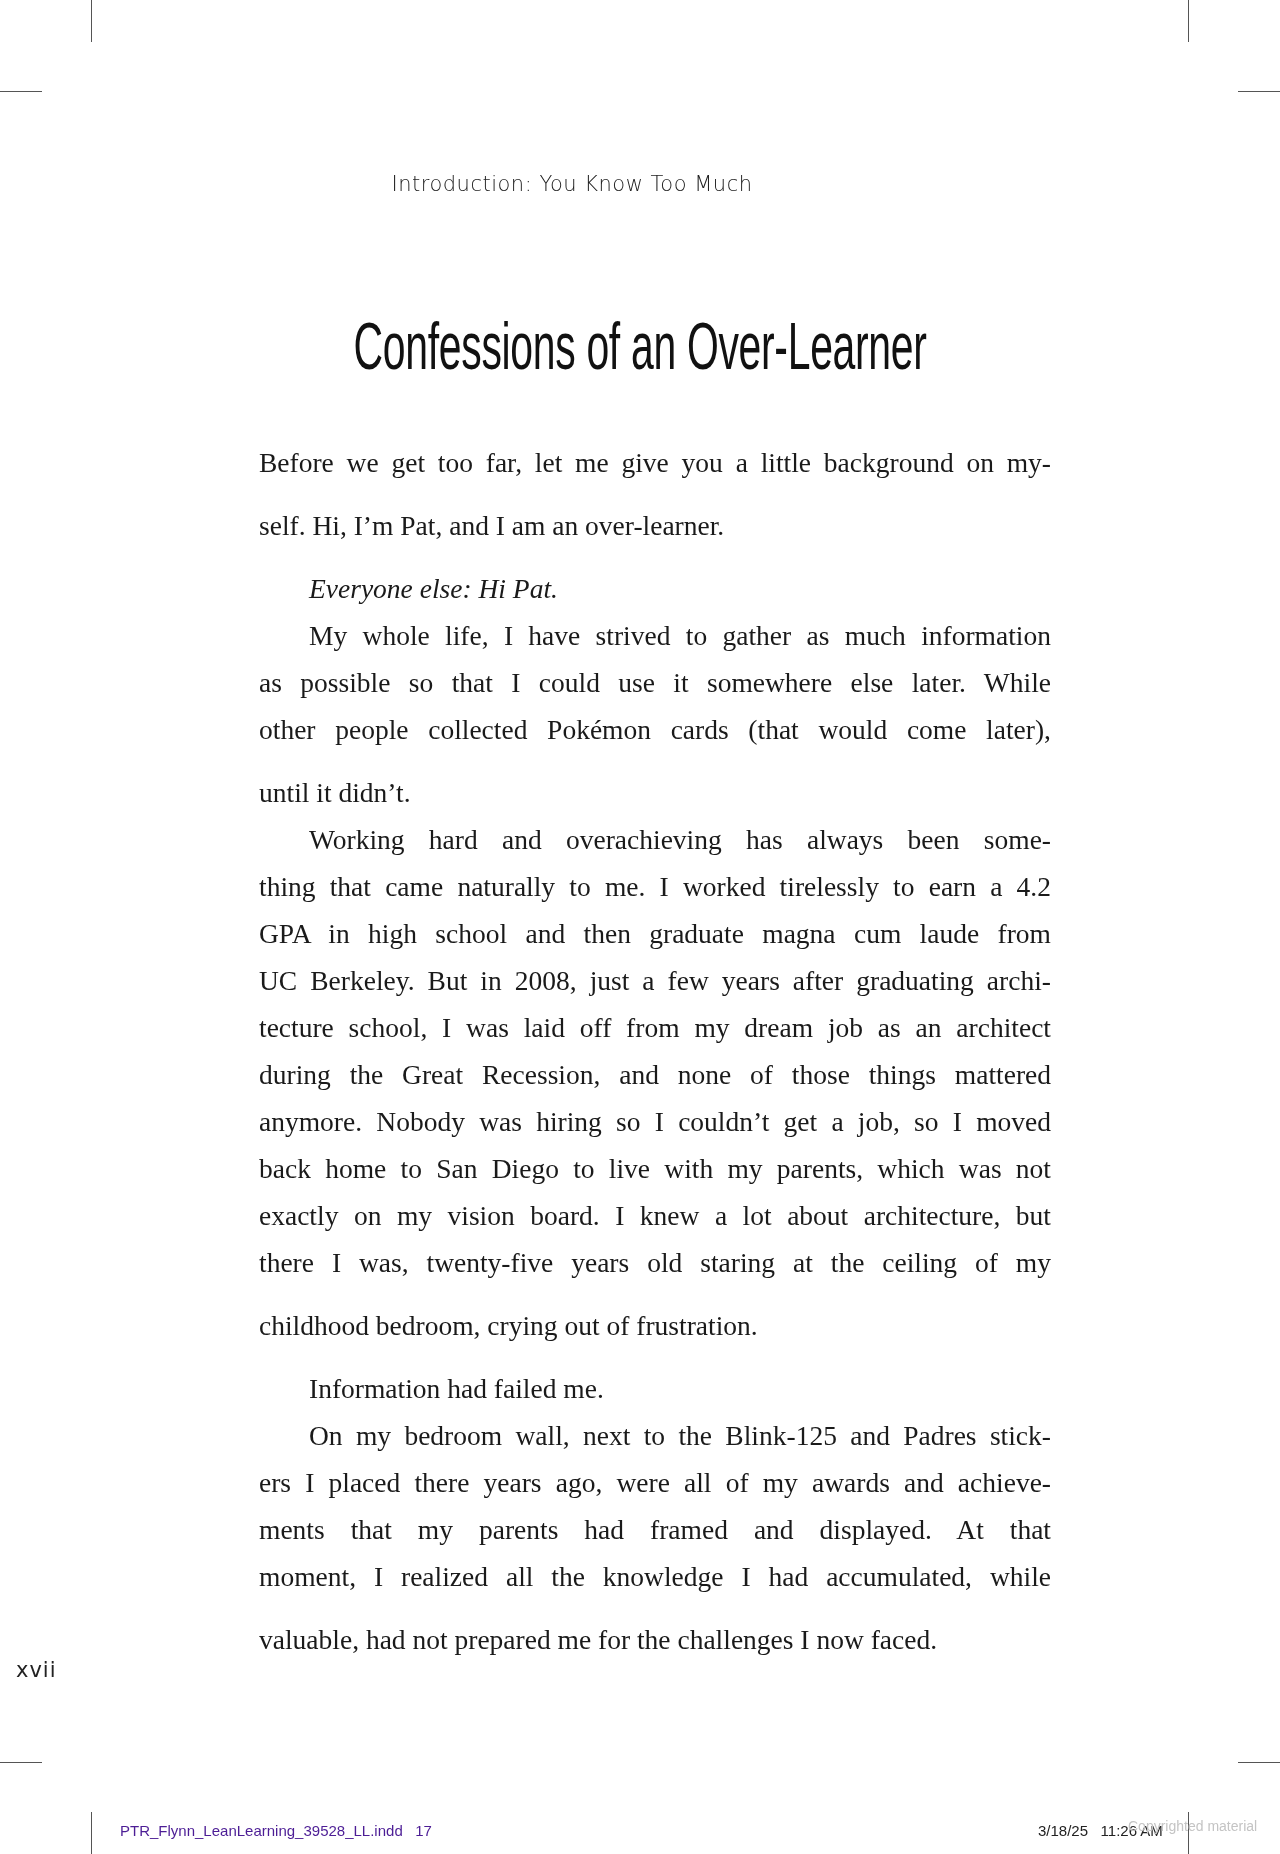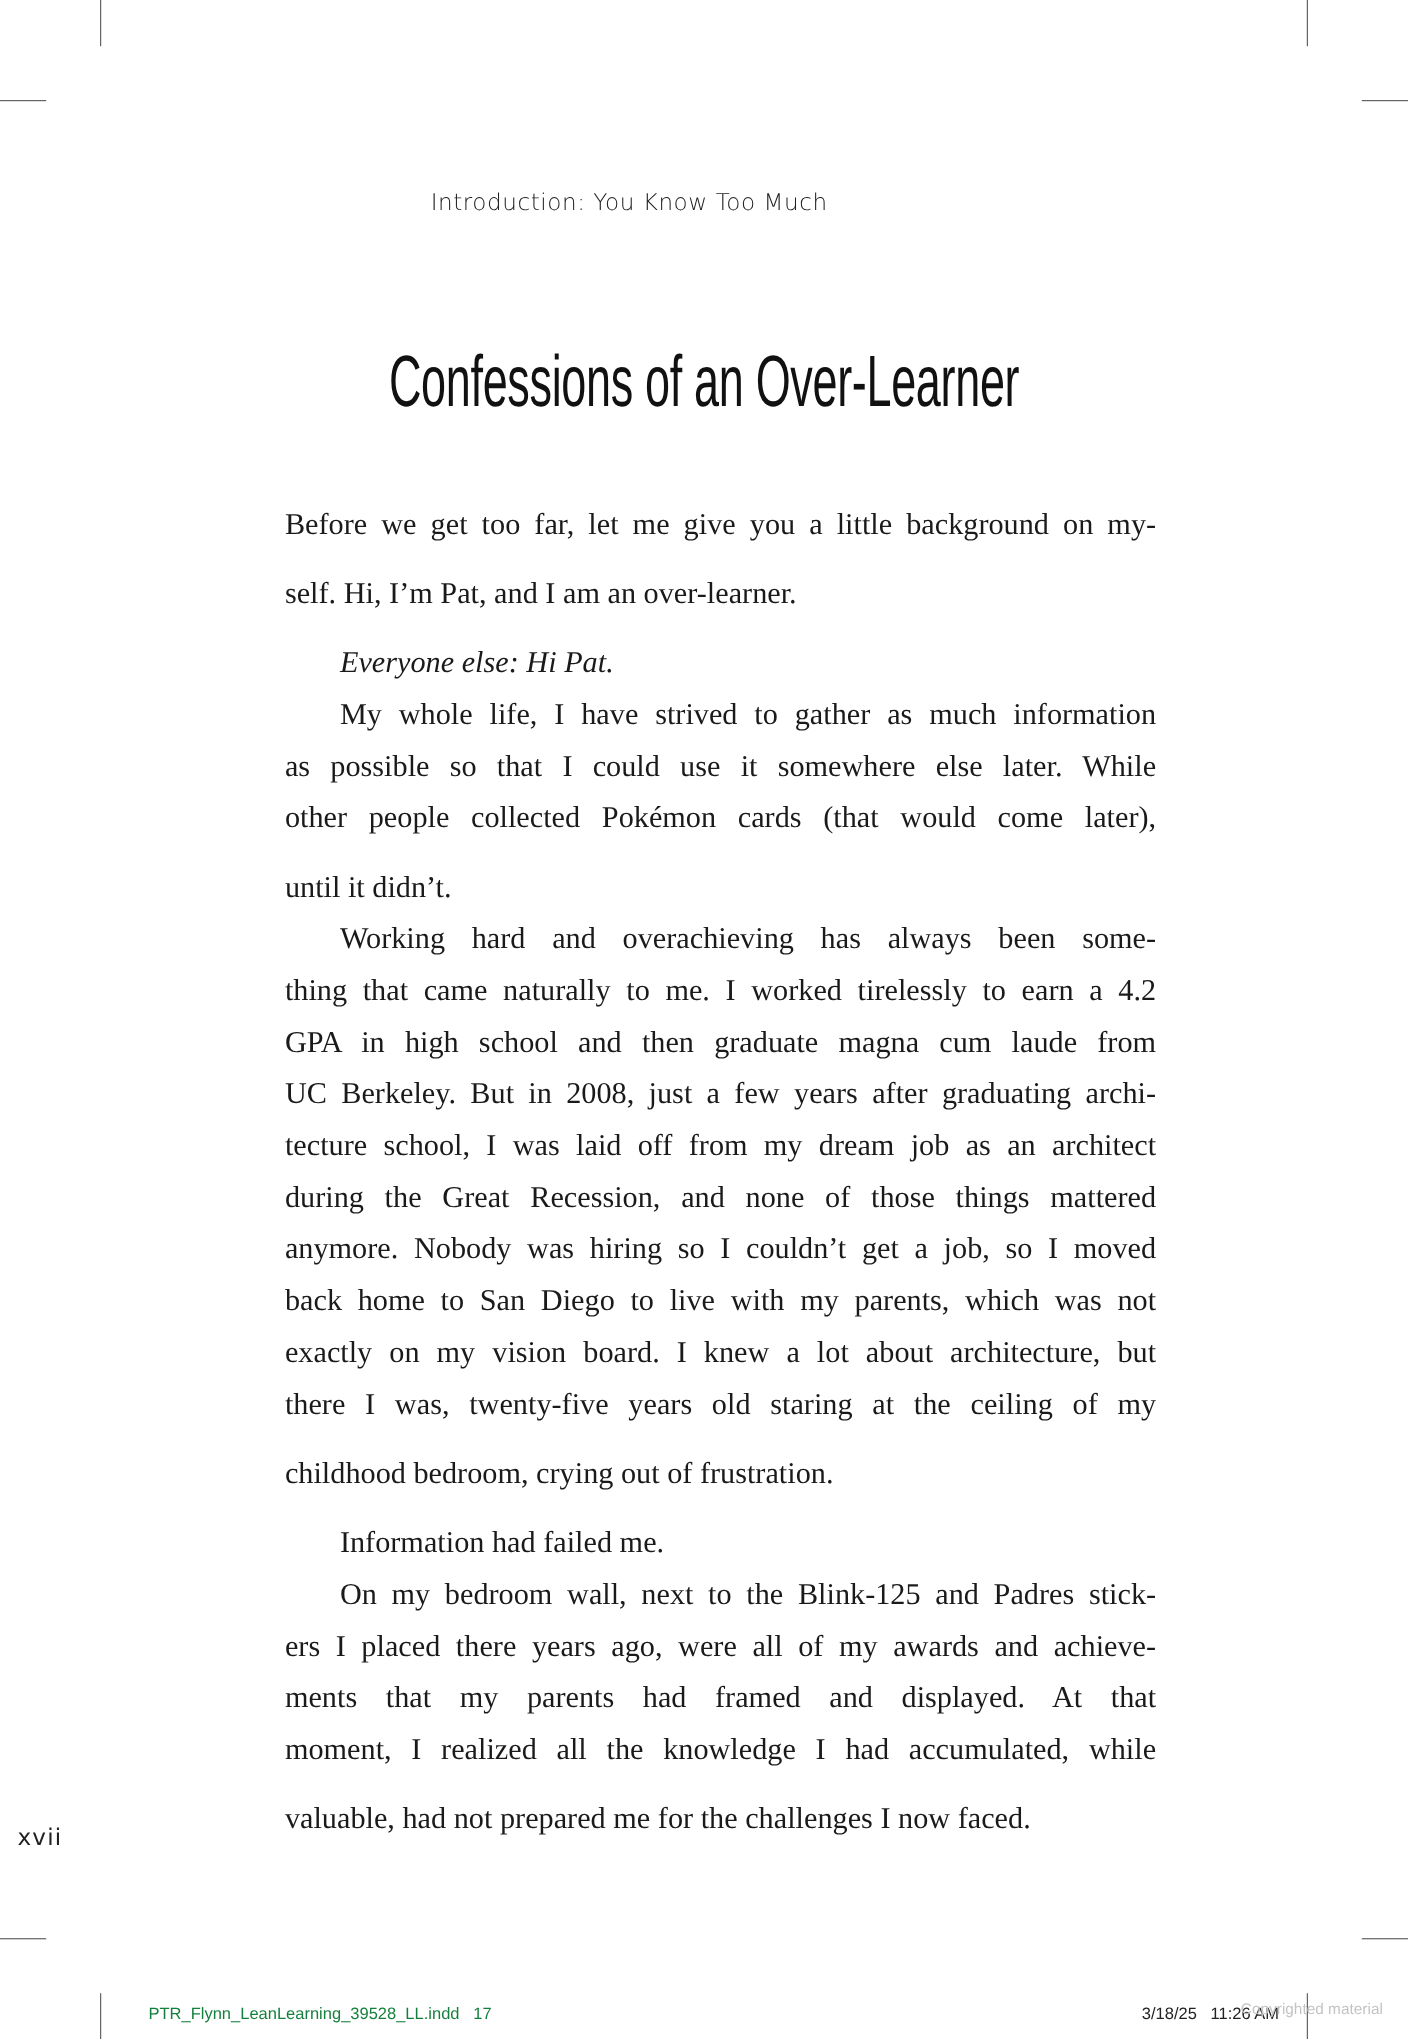--- a/index.html
+++ b/index.html
@@ -39,21 +39,21 @@
       line-height: 76px;
       color: #111;
       transform: scaleX(0.62);
       transform-origin: center;
       white-space: nowrap;
       letter-spacing: -0.5px;
     }
     .body-text {
       position: absolute;
       left: 259px;
-      top: 452px;
+      top: 439px;
       width: 792px;
       font-family: "Liberation Serif", serif;
       font-size: 27.5px;
       line-height: 47px;
       color: #1a1a1a;
     }
     .body-text .line {
       display: block;
       white-space: nowrap;
       text-align: justify;
@@ -72,25 +72,25 @@
       left: 16px; width: 1280px;
       top: 1658px;
       text-align: left;
       font-family: "DejaVu Sans", sans-serif;
       font-size: 21px;
       color: #222;
       letter-spacing: 1px;
     }
     .slug-left {
       position: absolute;
-      left: 135px;
+      left: 120px;
       top: 1822px;
       font-family: "Liberation Sans", sans-serif;
       font-size: 15px;
-      color: #15803d;
+      color: #4c1d95;
       white-space: pre;
     }
     .slug-right {
       position: absolute;
       left: 1038px;
       top: 1822px;
       font-family: "Liberation Sans", sans-serif;
       font-size: 15px;
       color: #222;
       white-space: pre;

